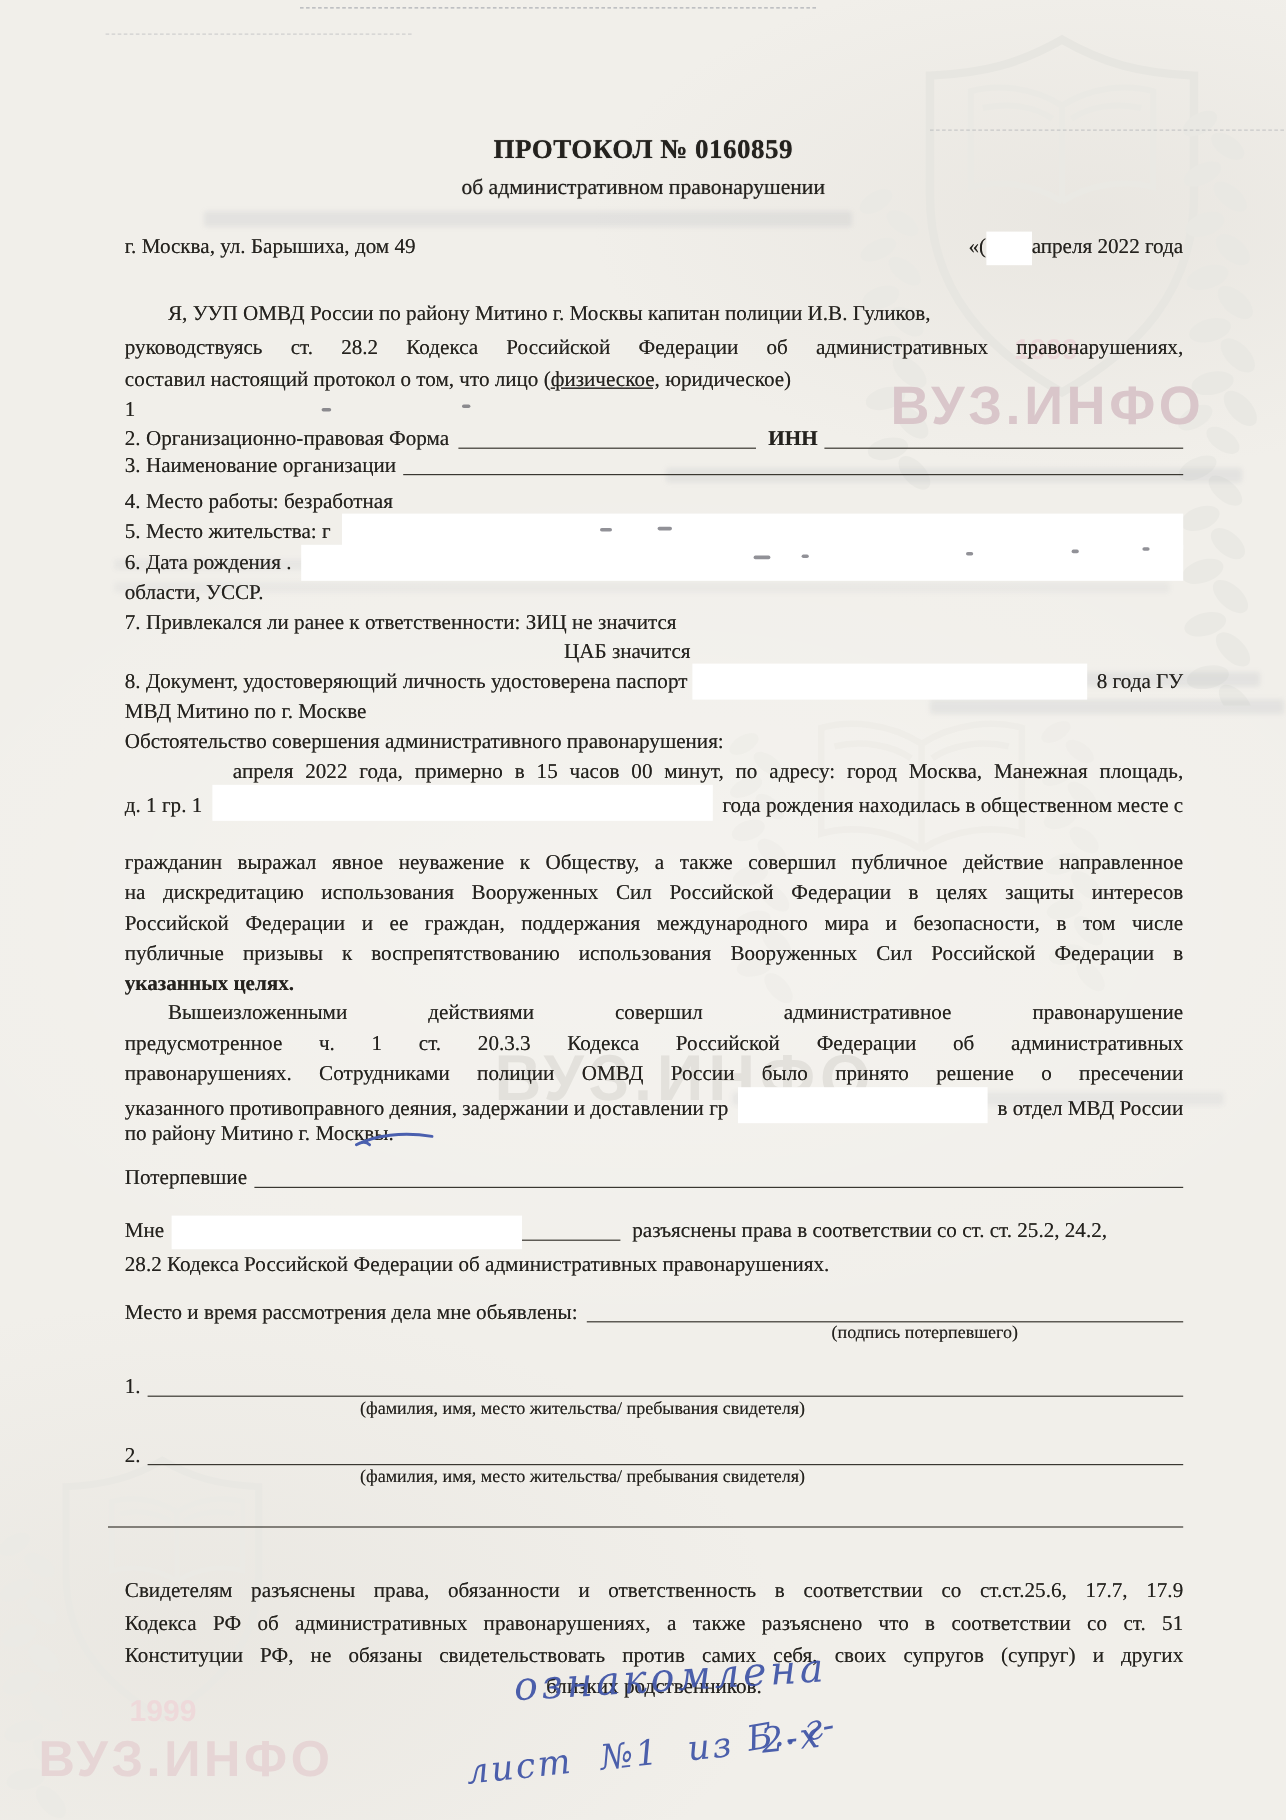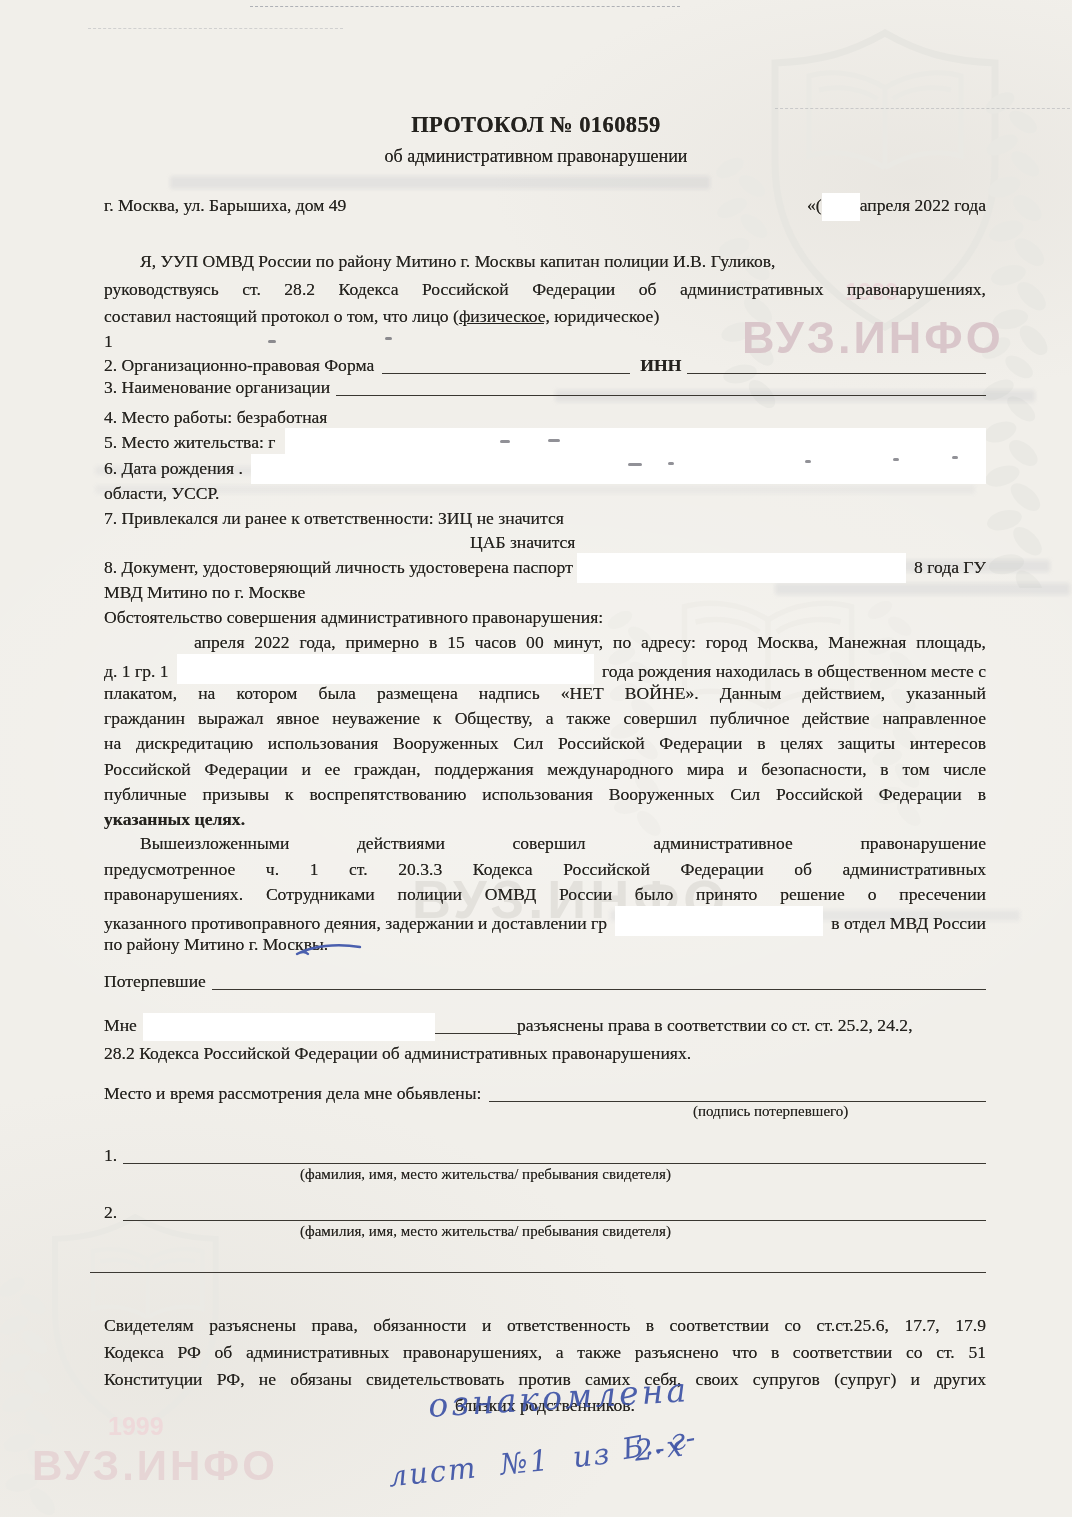--- a/index.html
+++ b/index.html
@@ -168,21 +168,20 @@
   </div>
   <div class="row" style="top:579px;">МВД Митино по г. Москве</div>
   <div class="row" style="top:604px;">Обстоятельство совершения административного правонарушения:</div>
 
   <div class="row j" style="top:629px;padding-left:90px;">апреля 2022 года, примерно в 15 часов 00 минут, по адресу: город Москва, Манежная площадь,</div>
   <div class="row flex" style="top:654px;">
     <span>д. 1 гр. 1</span>
     <span class="redact" style="margin:0 8px;"></span>
     <span>года рождения находилась в общественном месте с</span>
   </div>
-  <div class="row j" style="top:680px;">плакатом, на котором была размещена надпись «НЕТ ВОЙНЕ». Данным действием, указанный</div>
   <div class="row j" style="top:705px;">гражданин выражал явное неуважение к Обществу, а также совершил публичное действие направленное</div>
   <div class="row j" style="top:756px;">Российской Федерации и ее граждан, поддержания международного мира  и безопасности, в том числе</div>
   <div class="row j" style="top:730px;">на дискредитацию использования Вооруженных Сил Российской Федерации в целях защиты интересов</div>
   <div class="row j" style="top:781px;">публичные призывы к воспрепятствованию использования Вооруженных Сил Российской Федерации в</div>
   <div class="row" style="top:806px;font-weight:bold;">указанных целях.</div>
   <div class="row j" style="top:830px;text-indent:36px;">Вышеизложенными действиями совершил административное правонарушение</div>
   <div class="row j" style="top:856px;">предусмотренное  ч.  1  ст.  20.3.3   Кодекса  Российской  Федерации  об  административных</div>
   <div class="row j" style="top:881px;">правонарушениях. Сотрудниками полиции ОМВД России было принято решение о пресечении</div>
   <div class="row flex" style="top:906px;">
     <span>указанного противоправного деяния, задержании и доставлении гр</span>
@@ -197,21 +196,21 @@
 
   <div class="row flex" style="top:968px;">
     <span>Потерпевшие</span>
     <span class="ul" style="margin-left:6px;"></span>
   </div>
 
   <div class="row flex" style="top:1012px;">
     <span>Мне</span>
     <span class="redact-fixed" style="width:292px;margin-left:6px;"></span>
     <span class="ul-fixed" style="width:82px;"></span>
-    <span style="">разъяснены права в соответствии со ст. ст. 25.2, 24.2,</span>
+    <span style="margin-left:10px;">разъяснены права в соответствии со ст. ст. 25.2, 24.2,</span>
   </div>
   <div class="row" style="top:1040px;">28.2 Кодекса Российской Федерации об административных правонарушениях.</div>
 
   <div class="row flex" style="top:1080px;">
     <span>Место и время рассмотрения дела мне обьявлены:</span>
     <span class="ul" style="margin-left:8px;"></span>
   </div>
   <div class="caption" style="left:693px;top:1101px;">(подпись потерпевшего)</div>
 
   <div class="row flex" style="top:1142px;">

